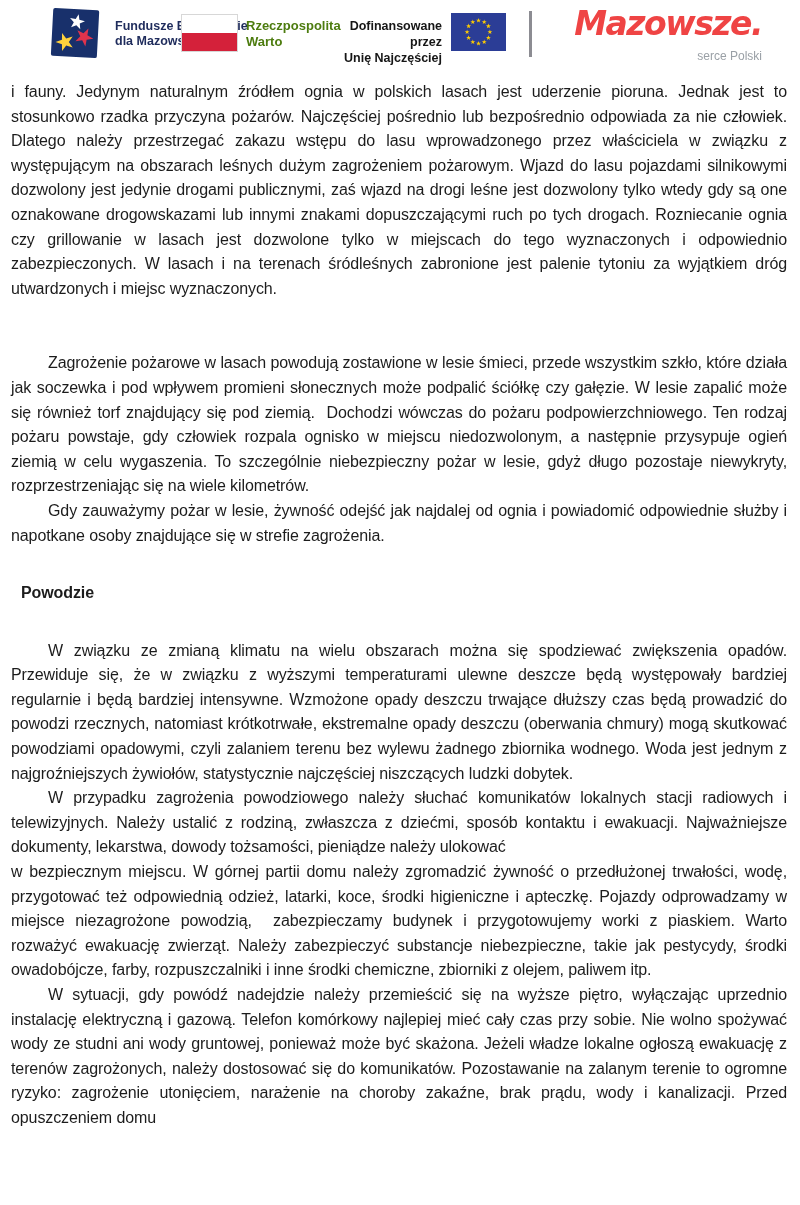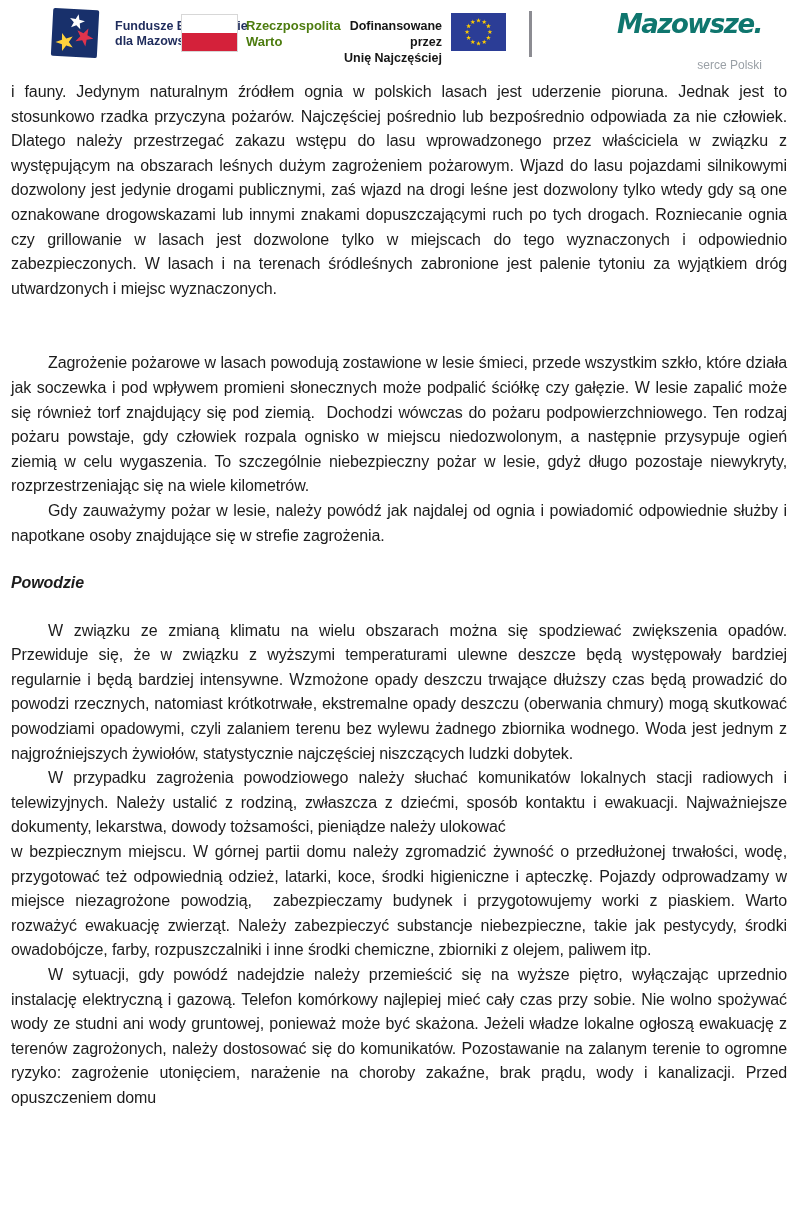--- a/index.html
+++ b/index.html
@@ -13,28 +13,28 @@
   .fe-text{margin-left:9px;font-weight:bold;color:#1f2c5c;font-size:12.5px;line-height:15px;}
   .rp-flag{position:absolute;left:182px;top:15px;width:55px;height:36px;box-shadow:0 0 0 1px #d7d7d7;}
   .rp-flag .white{height:50%;background:#ffffff;}
   .rp-flag .red{height:50%;background:#d4213a;}
   .rp-text{position:absolute;left:246px;top:18px;font-weight:bold;color:#4d7c0f;font-size:13px;line-height:16px;}
   .eu-text{position:absolute;left:330px;top:18px;width:112px;text-align:right;font-weight:bold;color:#161616;font-size:12.5px;line-height:16px;}
   .eu-flag{position:absolute;left:451px;top:13px;}
   .divider{position:absolute;left:529px;top:11px;width:3px;height:46px;background:#8c8c92;}
   .mz{position:absolute;left:562px;top:6px;width:200px;text-align:right;}
   .mz-name{font-family:"DejaVu Sans", sans-serif;font-style:italic;font-weight:bold;
-    color:#0f766e;font-size:26px;line-height:36px;letter-spacing:-1.5px;}
-  .mz-tag{color:#9aa0a6;font-size:12px;line-height:13px;margin-top:17px;}
+    color:#ef4444;font-size:33px;line-height:36px;letter-spacing:-1.5px;}
+  .mz-tag{color:#9aa0a6;font-size:12px;line-height:13px;margin-top:8px;}
   
   .content{padding:12px 13px 0 11px;font-size:16px;line-height:24.6px;
     text-align:justify;letter-spacing:-0.1px;}
   .para{margin:0;white-space:pre-wrap;}
   .para.indent{text-indent:37px;}
-  .heading{margin:0;font-weight:bold;font-style:italic;}
+  .heading{margin:10px;font-weight:bold;}
   .spacer-lg{height:50px;}
   .spacer-sm{height:23px;}
 </style>
 </head>
 <body>
 
 <header class="header">
 
   <div class="fe-logo">
     <svg width="62" height="54" viewBox="0 0 62 54">
@@ -92,21 +92,21 @@
   <div class="mz">
     <div class="mz-name">Mazowsze.</div>
     <div class="mz-tag">serce Polski</div>
   </div>
 </header>
 
 <main class="content">
   <p class="para">i fauny. Jedynym naturalnym źródłem ognia w polskich lasach jest uderzenie pioruna. Jednak jest to stosunkowo rzadka przyczyna pożarów. Najczęściej pośrednio lub bezpośrednio odpowiada za nie człowiek. Dlatego należy przestrzegać zakazu wstępu do lasu wprowadzonego przez właściciela w związku z występującym na obszarach leśnych dużym zagrożeniem pożarowym. Wjazd do lasu pojazdami silnikowymi dozwolony jest jedynie drogami publicznymi, zaś wjazd na drogi leśne jest dozwolony tylko wtedy gdy są one oznakowane drogowskazami lub innymi znakami dopuszczającymi ruch po tych drogach. Rozniecanie ognia czy grillowanie w lasach jest dozwolone tylko w miejscach do tego wyznaczonych i odpowiednio zabezpieczonych. W lasach i na terenach śródleśnych zabronione jest palenie tytoniu za wyjątkiem dróg utwardzonych i miejsc wyznaczonych.</p>
   <div class="spacer-lg"></div>
   <p class="para indent">Zagrożenie pożarowe w lasach powodują zostawione w lesie śmieci, przede wszystkim szkło, które działa jak soczewka i pod wpływem promieni słonecznych może podpalić ściółkę czy gałęzie. W lesie zapalić może się również torf znajdujący się pod ziemią.  Dochodzi wówczas do pożaru podpowierzchniowego. Ten rodzaj pożaru powstaje, gdy człowiek rozpala ognisko w miejscu niedozwolonym, a następnie przysypuje ogień ziemią w celu wygaszenia. To szczególnie niebezpieczny pożar w lesie, gdyż długo pozostaje niewykryty, rozprzestrzeniając się na wiele kilometrów.</p>
-  <p class="para indent">Gdy zauważymy pożar w lesie, należy powódź jak najdalej od ognia i powiadomić odpowiednie służby i napotkane osoby znajdujące się w strefie zagrożenia.</p>
+  <p class="para indent">Gdy zauważymy pożar w lesie, żywność odejść jak najdalej od ognia i powiadomić odpowiednie służby i napotkane osoby znajdujące się w strefie zagrożenia.</p>
   <div class="spacer-sm"></div>
   <h2 class="heading" style="font-size:inherit;">Powodzie</h2>
   <div class="spacer-sm"></div>
   <p class="para indent">W związku ze zmianą klimatu na wielu obszarach można się spodziewać zwiększenia opadów. Przewiduje się, że w związku z wyższymi temperaturami ulewne deszcze będą występowały bardziej regularnie i będą bardziej intensywne. Wzmożone opady deszczu trwające dłuższy czas będą prowadzić do powodzi rzecznych, natomiast krótkotrwałe, ekstremalne opady deszczu (oberwania chmury) mogą skutkować powodziami opadowymi, czyli zalaniem terenu bez wylewu żadnego zbiornika wodnego. Woda jest jednym z najgroźniejszych żywiołów, statystycznie najczęściej niszczących ludzki dobytek.</p>
   <p class="para indent">W przypadku zagrożenia powodziowego należy słuchać komunikatów lokalnych stacji radiowych i telewizyjnych. Należy ustalić z rodziną, zwłaszcza z dziećmi, sposób kontaktu i ewakuacji. Najważniejsze dokumenty, lekarstwa, dowody tożsamości, pieniądze należy ulokować
 w bezpiecznym miejscu. W górnej partii domu należy zgromadzić żywność o przedłużonej trwałości, wodę, przygotować też odpowiednią odzież, latarki, koce, środki higieniczne i apteczkę. Pojazdy odprowadzamy w miejsce niezagrożone powodzią,  zabezpieczamy budynek i przygotowujemy worki z piaskiem. Warto rozważyć ewakuację zwierząt. Należy zabezpieczyć substancje niebezpieczne, takie jak pestycydy, środki owadobójcze, farby, rozpuszczalniki i inne środki chemiczne, zbiorniki z olejem, paliwem itp.</p>
   <p class="para indent">W sytuacji, gdy powódź nadejdzie należy przemieścić się na wyższe piętro, wyłączając uprzednio instalację elektryczną i gazową. Telefon komórkowy najlepiej mieć cały czas przy sobie. Nie wolno spożywać wody ze studni ani wody gruntowej, ponieważ może być skażona. Jeżeli władze lokalne ogłoszą ewakuację z terenów zagrożonych, należy dostosować się do komunikatów. Pozostawanie na zalanym terenie to ogromne ryzyko: zagrożenie utonięciem, narażenie na choroby zakaźne, brak prądu, wody i kanalizacji. Przed opuszczeniem domu</p>
 </main>
 
 </body></html>

